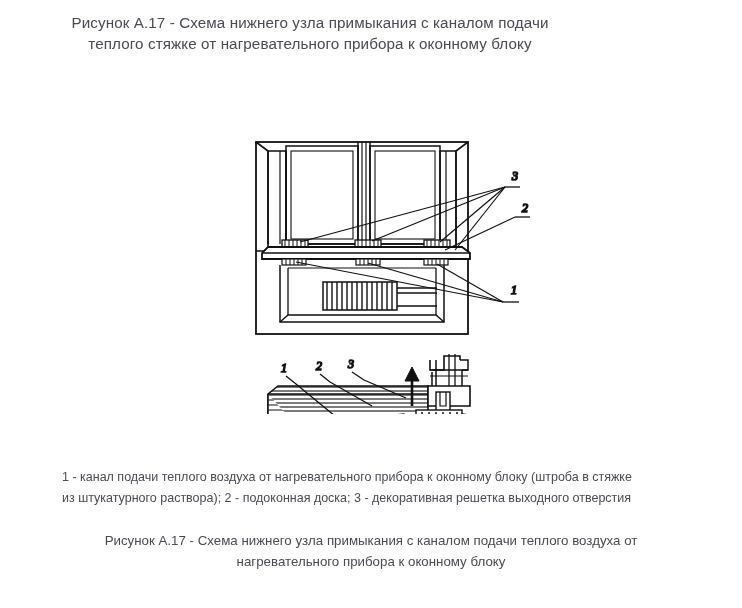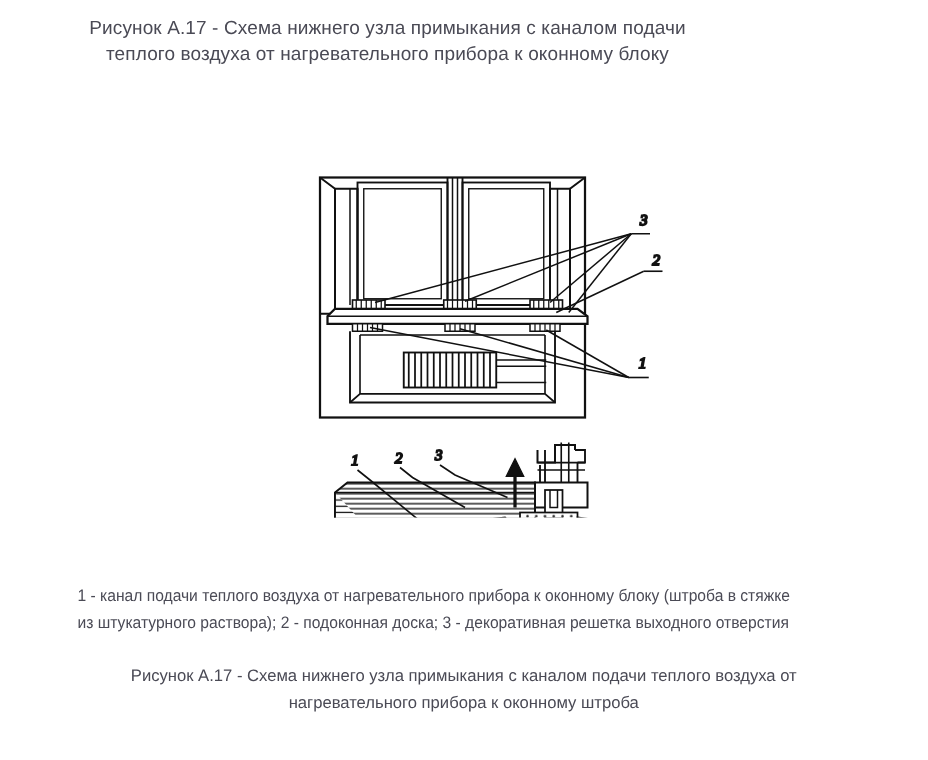--- a/index.html
+++ b/index.html
@@ -80,21 +80,21 @@
     fill: #111111;
   }
 </style>
 </head>
 <body>
 
 <div class="page">
 
   <div class="title-block">
     <div>Рисунок А.17 - Схема нижнего узла примыкания с каналом подачи</div>
-    <div>теплого воздуха от нагревательного прибора к оконному блоку</div>
+    <div>теплого стяжке от нагревательного прибора к оконному блоку</div>
   </div>
 
   <div class="figure-area">
     <svg width="742" height="360" viewBox="0 0 742 360" xmlns="http://www.w3.org/2000/svg">
       <defs>
         <pattern id="gravel" x="0" y="0" width="22" height="18" patternUnits="userSpaceOnUse">
           <rect width="22" height="18" fill="#ffffff"></rect>
           <circle cx="4" cy="4" r="2.3" fill="none" stroke="#111" stroke-width="1"></circle>
           <circle cx="14" cy="8" r="2.8" fill="none" stroke="#111" stroke-width="1"></circle>
           <circle cx="8" cy="14" r="2.1" fill="none" stroke="#111" stroke-width="1"></circle>
@@ -367,16 +367,16 @@
     </svg>
   </div>
 
   <div class="caption-block">
     <div>1 - канал подачи теплого воздуха от нагревательного прибора к оконному блоку (штроба в стяжке</div>
     <div>из штукатурного раствора); 2 - подоконная доска; 3 - декоративная решетка выходного отверстия</div>
   </div>
 
   <div class="subcaption-block">
     <div>Рисунок А.17 - Схема нижнего узла примыкания с каналом подачи теплого воздуха от</div>
-    <div>нагревательного прибора к оконному штроба</div>
+    <div>нагревательного прибора к оконному блоку</div>
   </div>
 
 </div>
 
 </body></html>

